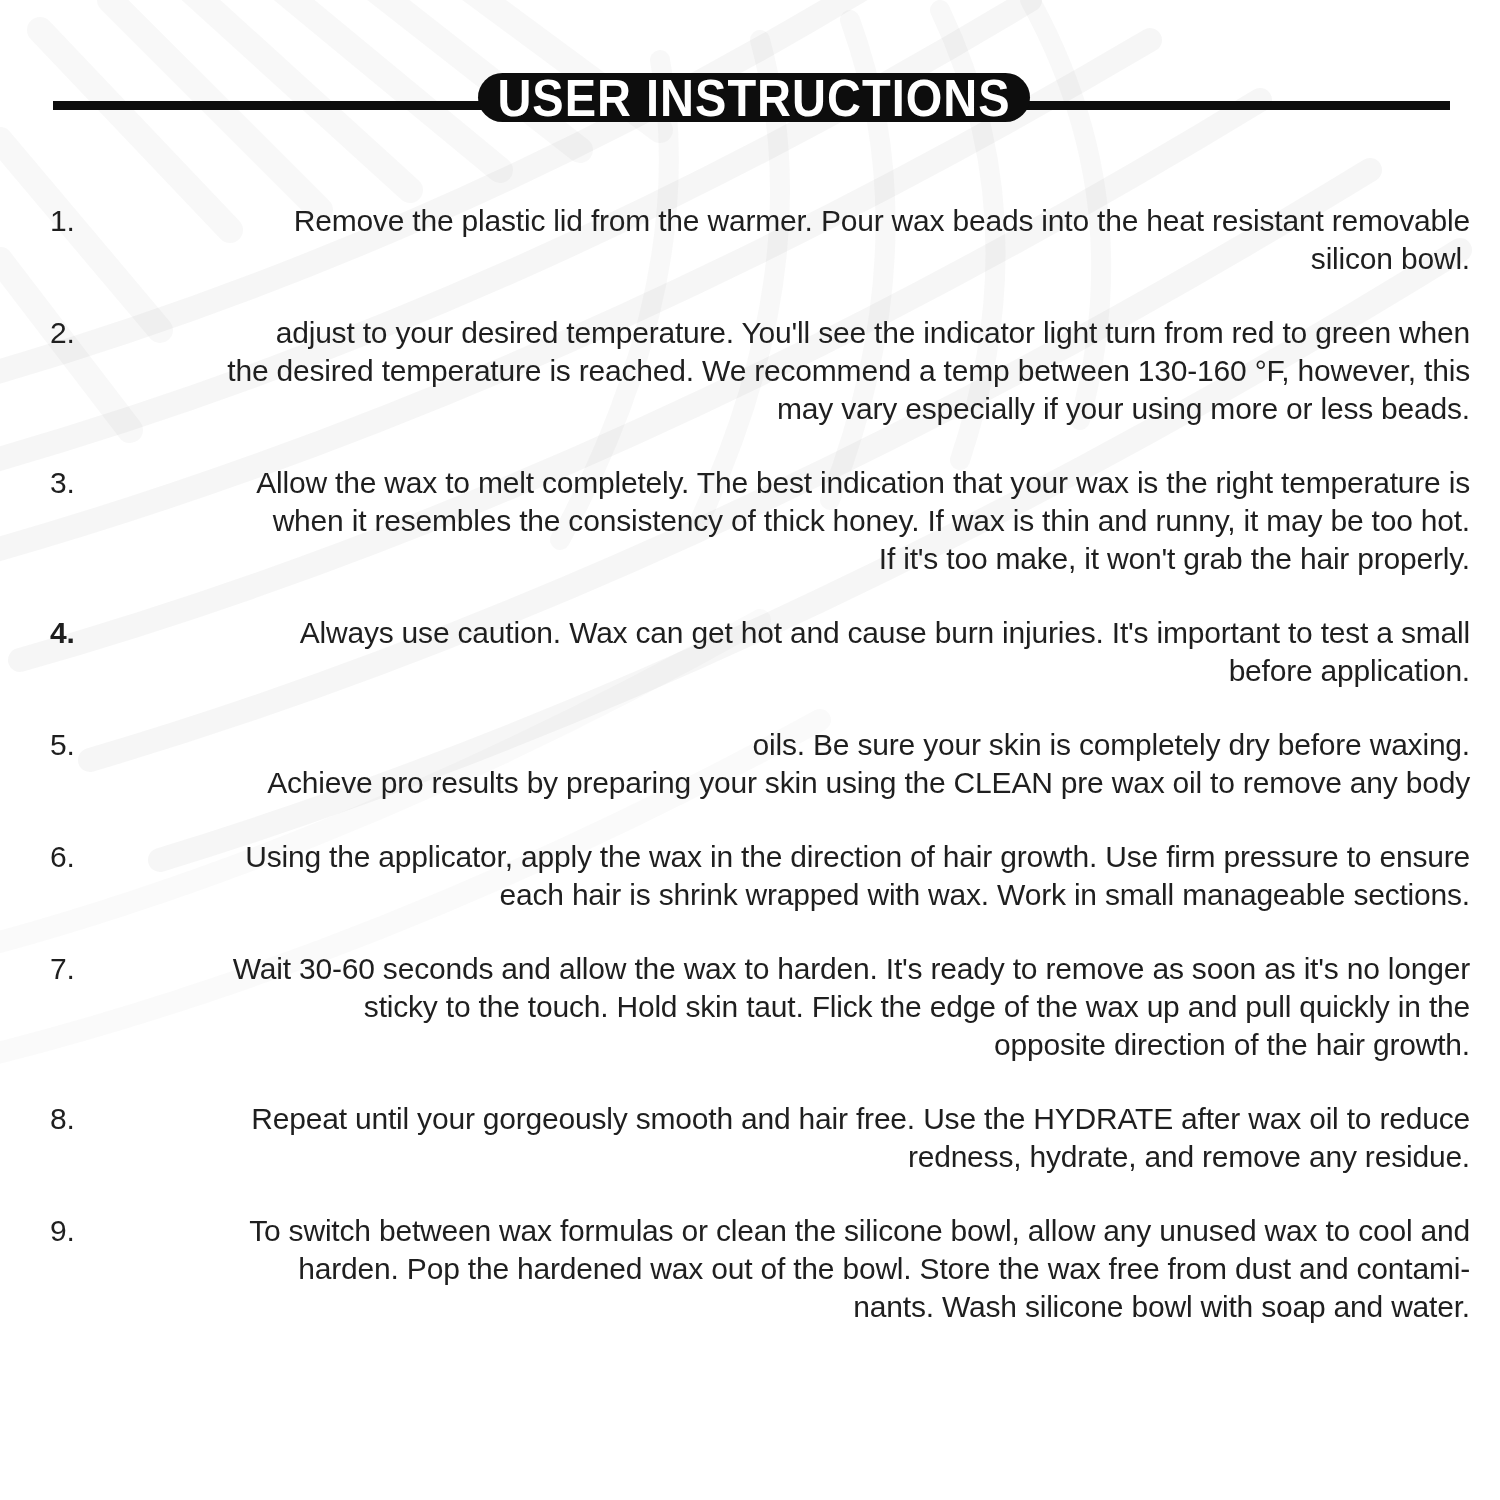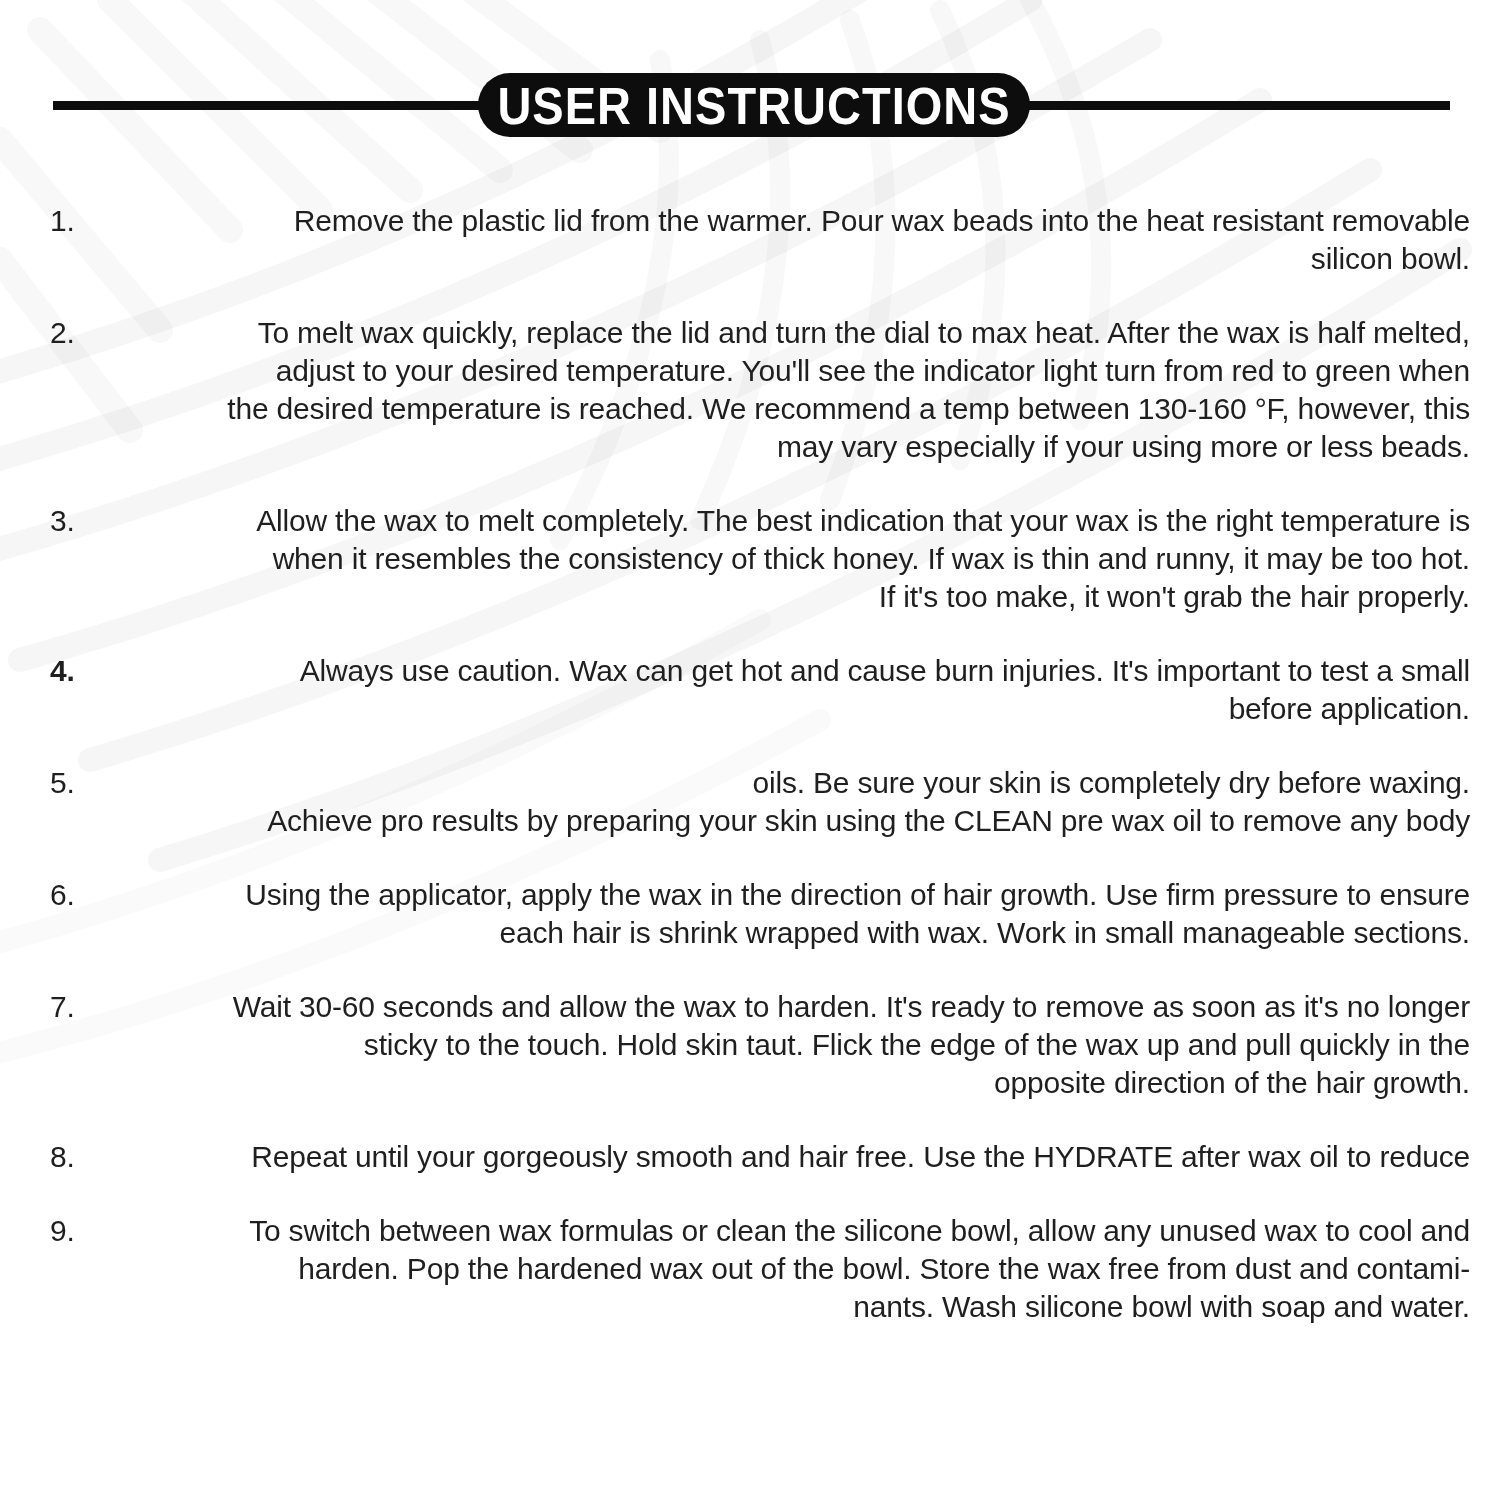--- a/index.html
+++ b/index.html
@@ -21,21 +21,21 @@
   
   .rule {
     position: absolute;
     left: 53px; top: 101px;
     width: 1397px; height: 9px;
     background: #0d0d0d;
   }
   .badge {
     position: absolute;
     left: 478px; top: 73px;
-    width: 552px; height: 64px;
+    width: 552px; height: 49px;
     background: #0d0d0d;
     border-radius: 34px;
     display: flex; align-items: center; justify-content: center;
   }
   .badge .title {
     color: #ffffff;
     font-size: 47px;
     font-weight: 700;
     letter-spacing: 1px;
     transform: scaleY(1.12);
@@ -116,21 +116,20 @@
       <li class="item">
         <span class="num">1.</span>
         <div class="content">
           <div class="line"><span>Remove the plastic lid from the warmer. Pour wax beads into the heat resistant removable</span></div>
           <div class="line"><span>silicon bowl.</span></div>
         </div>
       </li>
       <li class="item">
         <span class="num">2.</span>
         <div class="content">
-          <div class="line"><span>To melt wax quickly, replace the lid and turn the dial to max heat. After the wax is half melted,</span></div>
           <div class="line"><span>adjust to your desired temperature. You'll see the indicator light turn from red to green when</span></div>
           <div class="line"><span>the desired temperature is reached. We recommend a temp between 130-160 °F, however, this</span></div>
           <div class="line"><span>may vary especially if your using more or less beads.</span></div>
         </div>
       </li>
       <li class="item">
         <span class="num">3.</span>
         <div class="content">
           <div class="line"><span>Allow the wax to melt completely. The best indication that your wax is the right temperature is</span></div>
           <div class="line"><span>when it resembles the consistency of thick honey. If wax is thin and runny, it may be too hot.</span></div>
@@ -163,20 +162,21 @@
         <div class="content">
           <div class="line"><span>Wait 30-60 seconds and allow the wax to harden. It's ready to remove as soon as it's no longer</span></div>
           <div class="line"><span>sticky to the touch. Hold skin taut. Flick the edge of the wax up and pull quickly in the</span></div>
           <div class="line"><span>opposite direction of the hair growth.</span></div>
         </div>
       </li>
       <li class="item">
         <span class="num">8.</span>
         <div class="content">
           <div class="line"><span>Repeat until your gorgeously smooth and hair free. Use the HYDRATE after wax oil to reduce</span></div>
+          <div class="line"><span>redness, hydrate, and remove any residue.</span></div>
         </div>
       </li>
       <li class="item">
         <span class="num">9.</span>
         <div class="content">
           <div class="line"><span>To switch between wax formulas or clean the silicone bowl, allow any unused wax to cool and</span></div>
           <div class="line"><span>harden. Pop the hardened wax out of the bowl. Store the wax free from dust and contami-</span></div>
           <div class="line"><span>nants. Wash silicone bowl with soap and water.</span></div>
         </div>
       </li>

